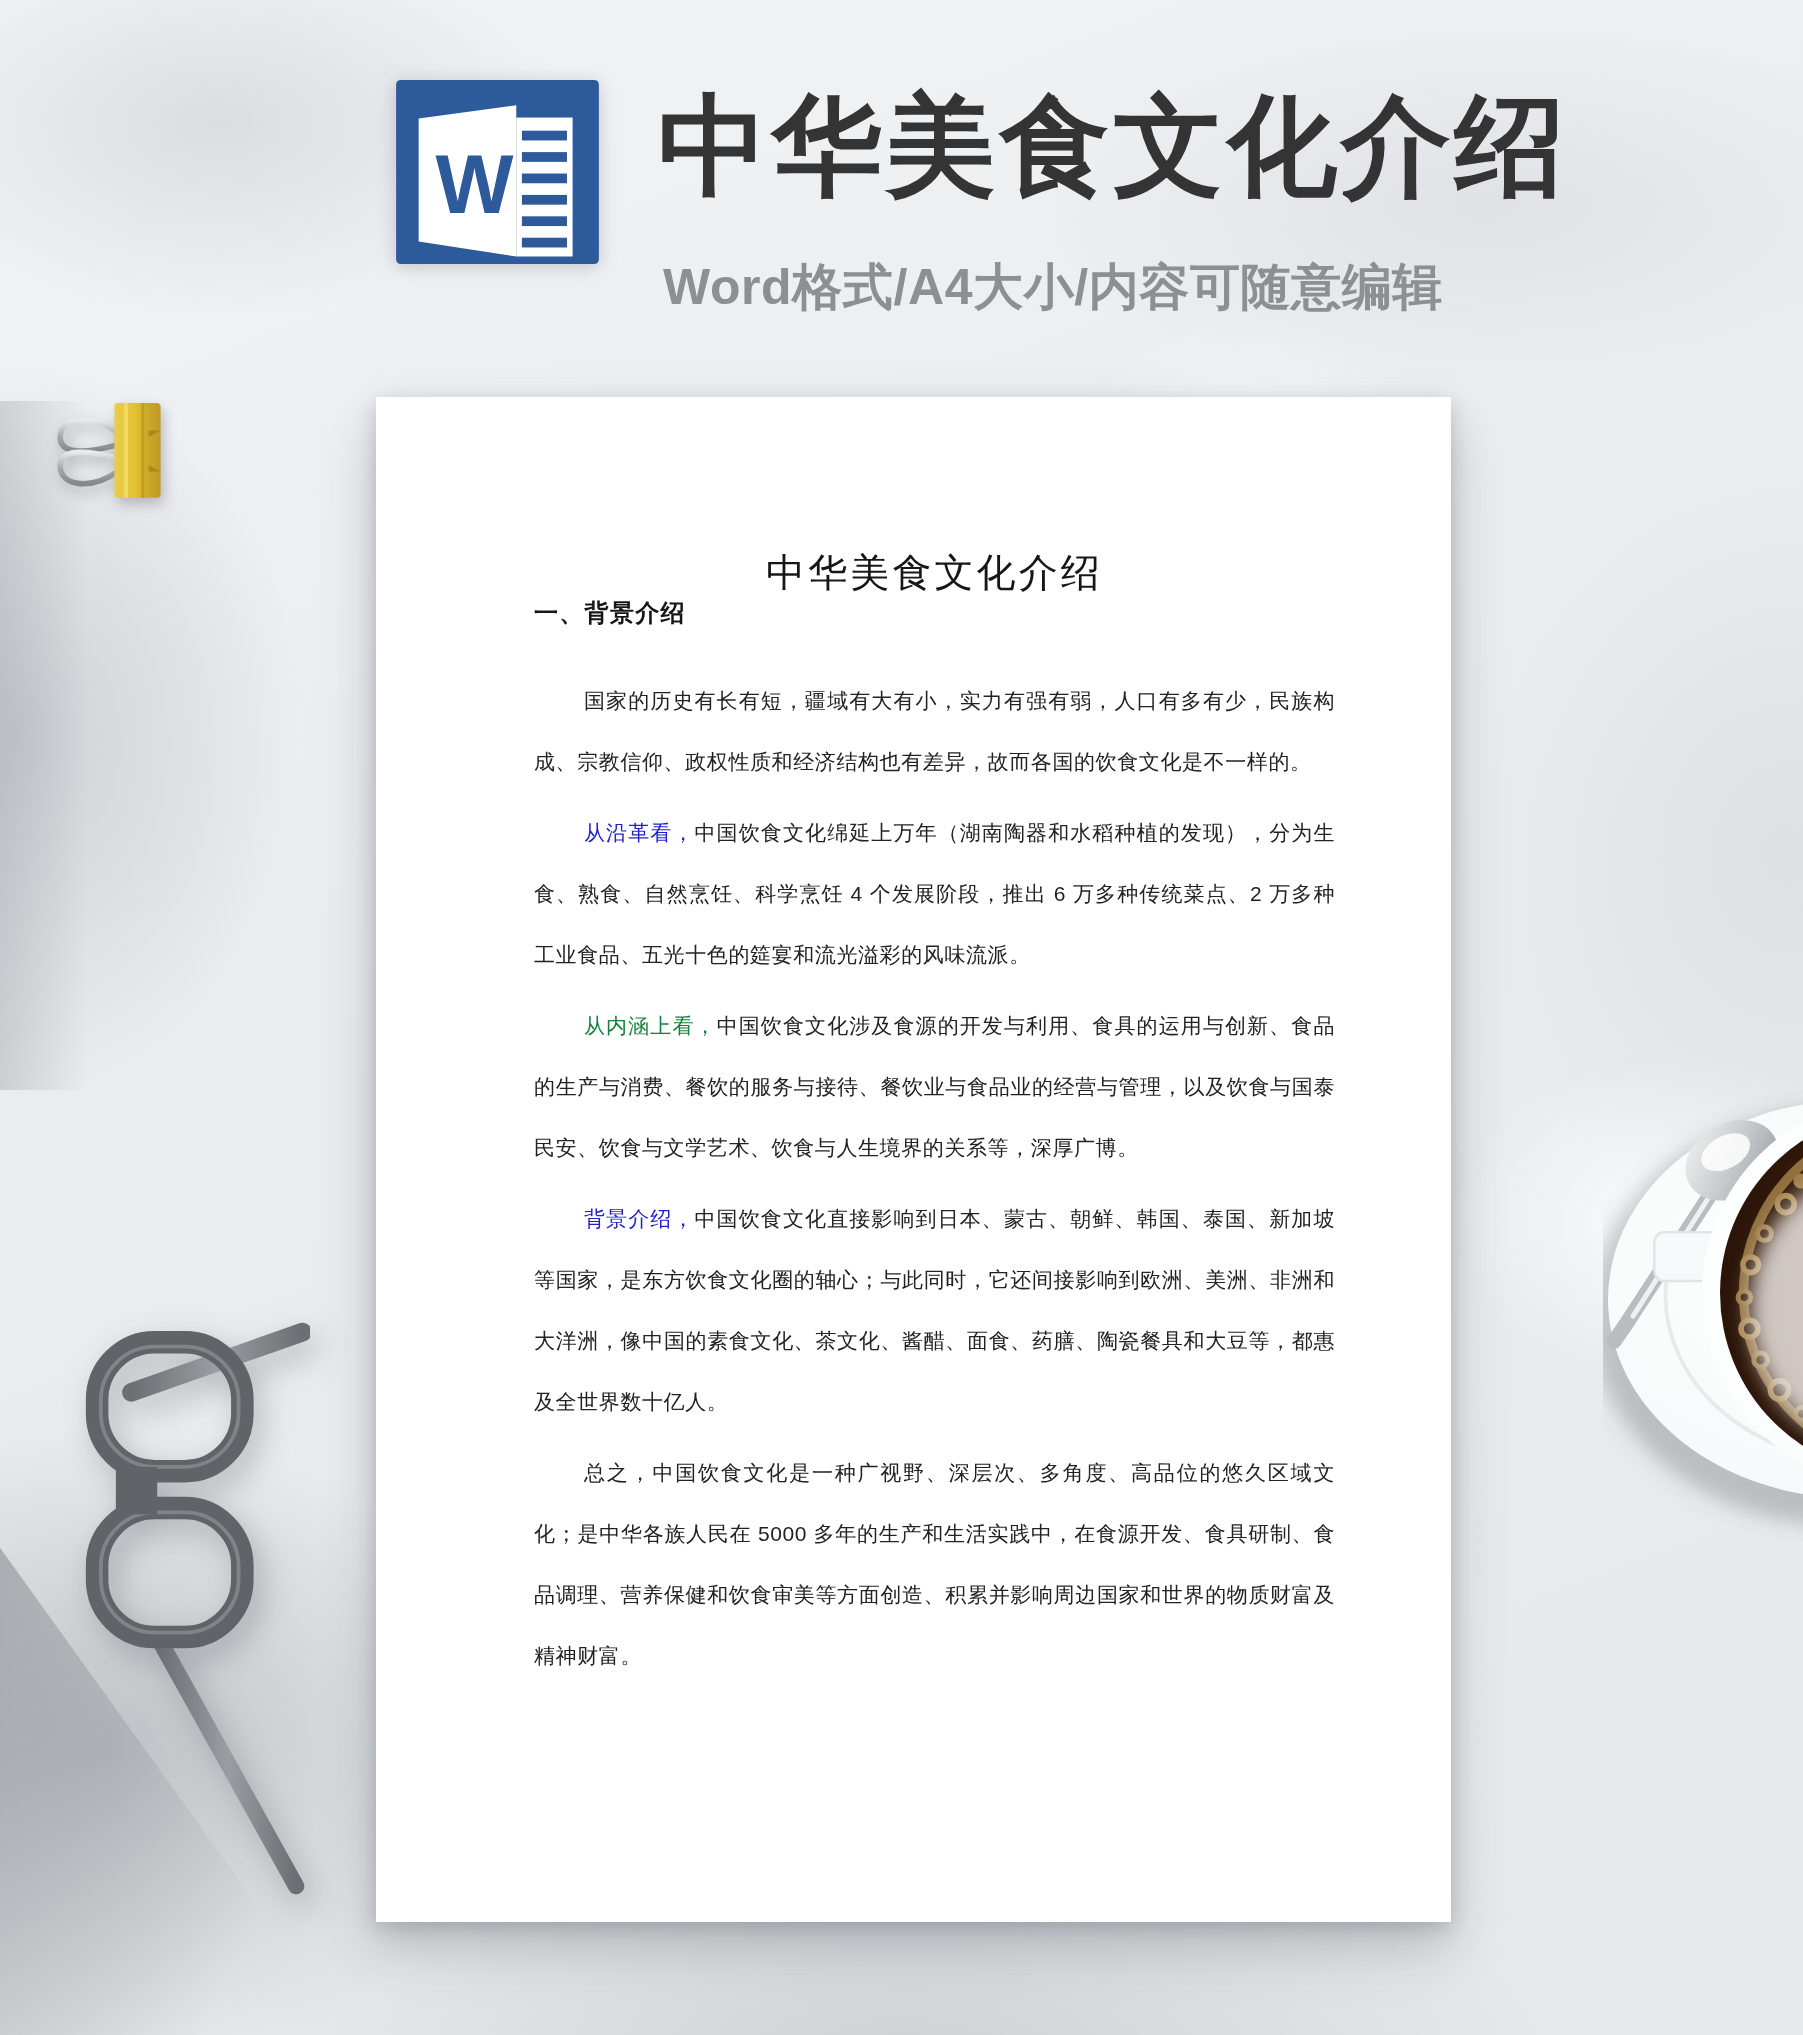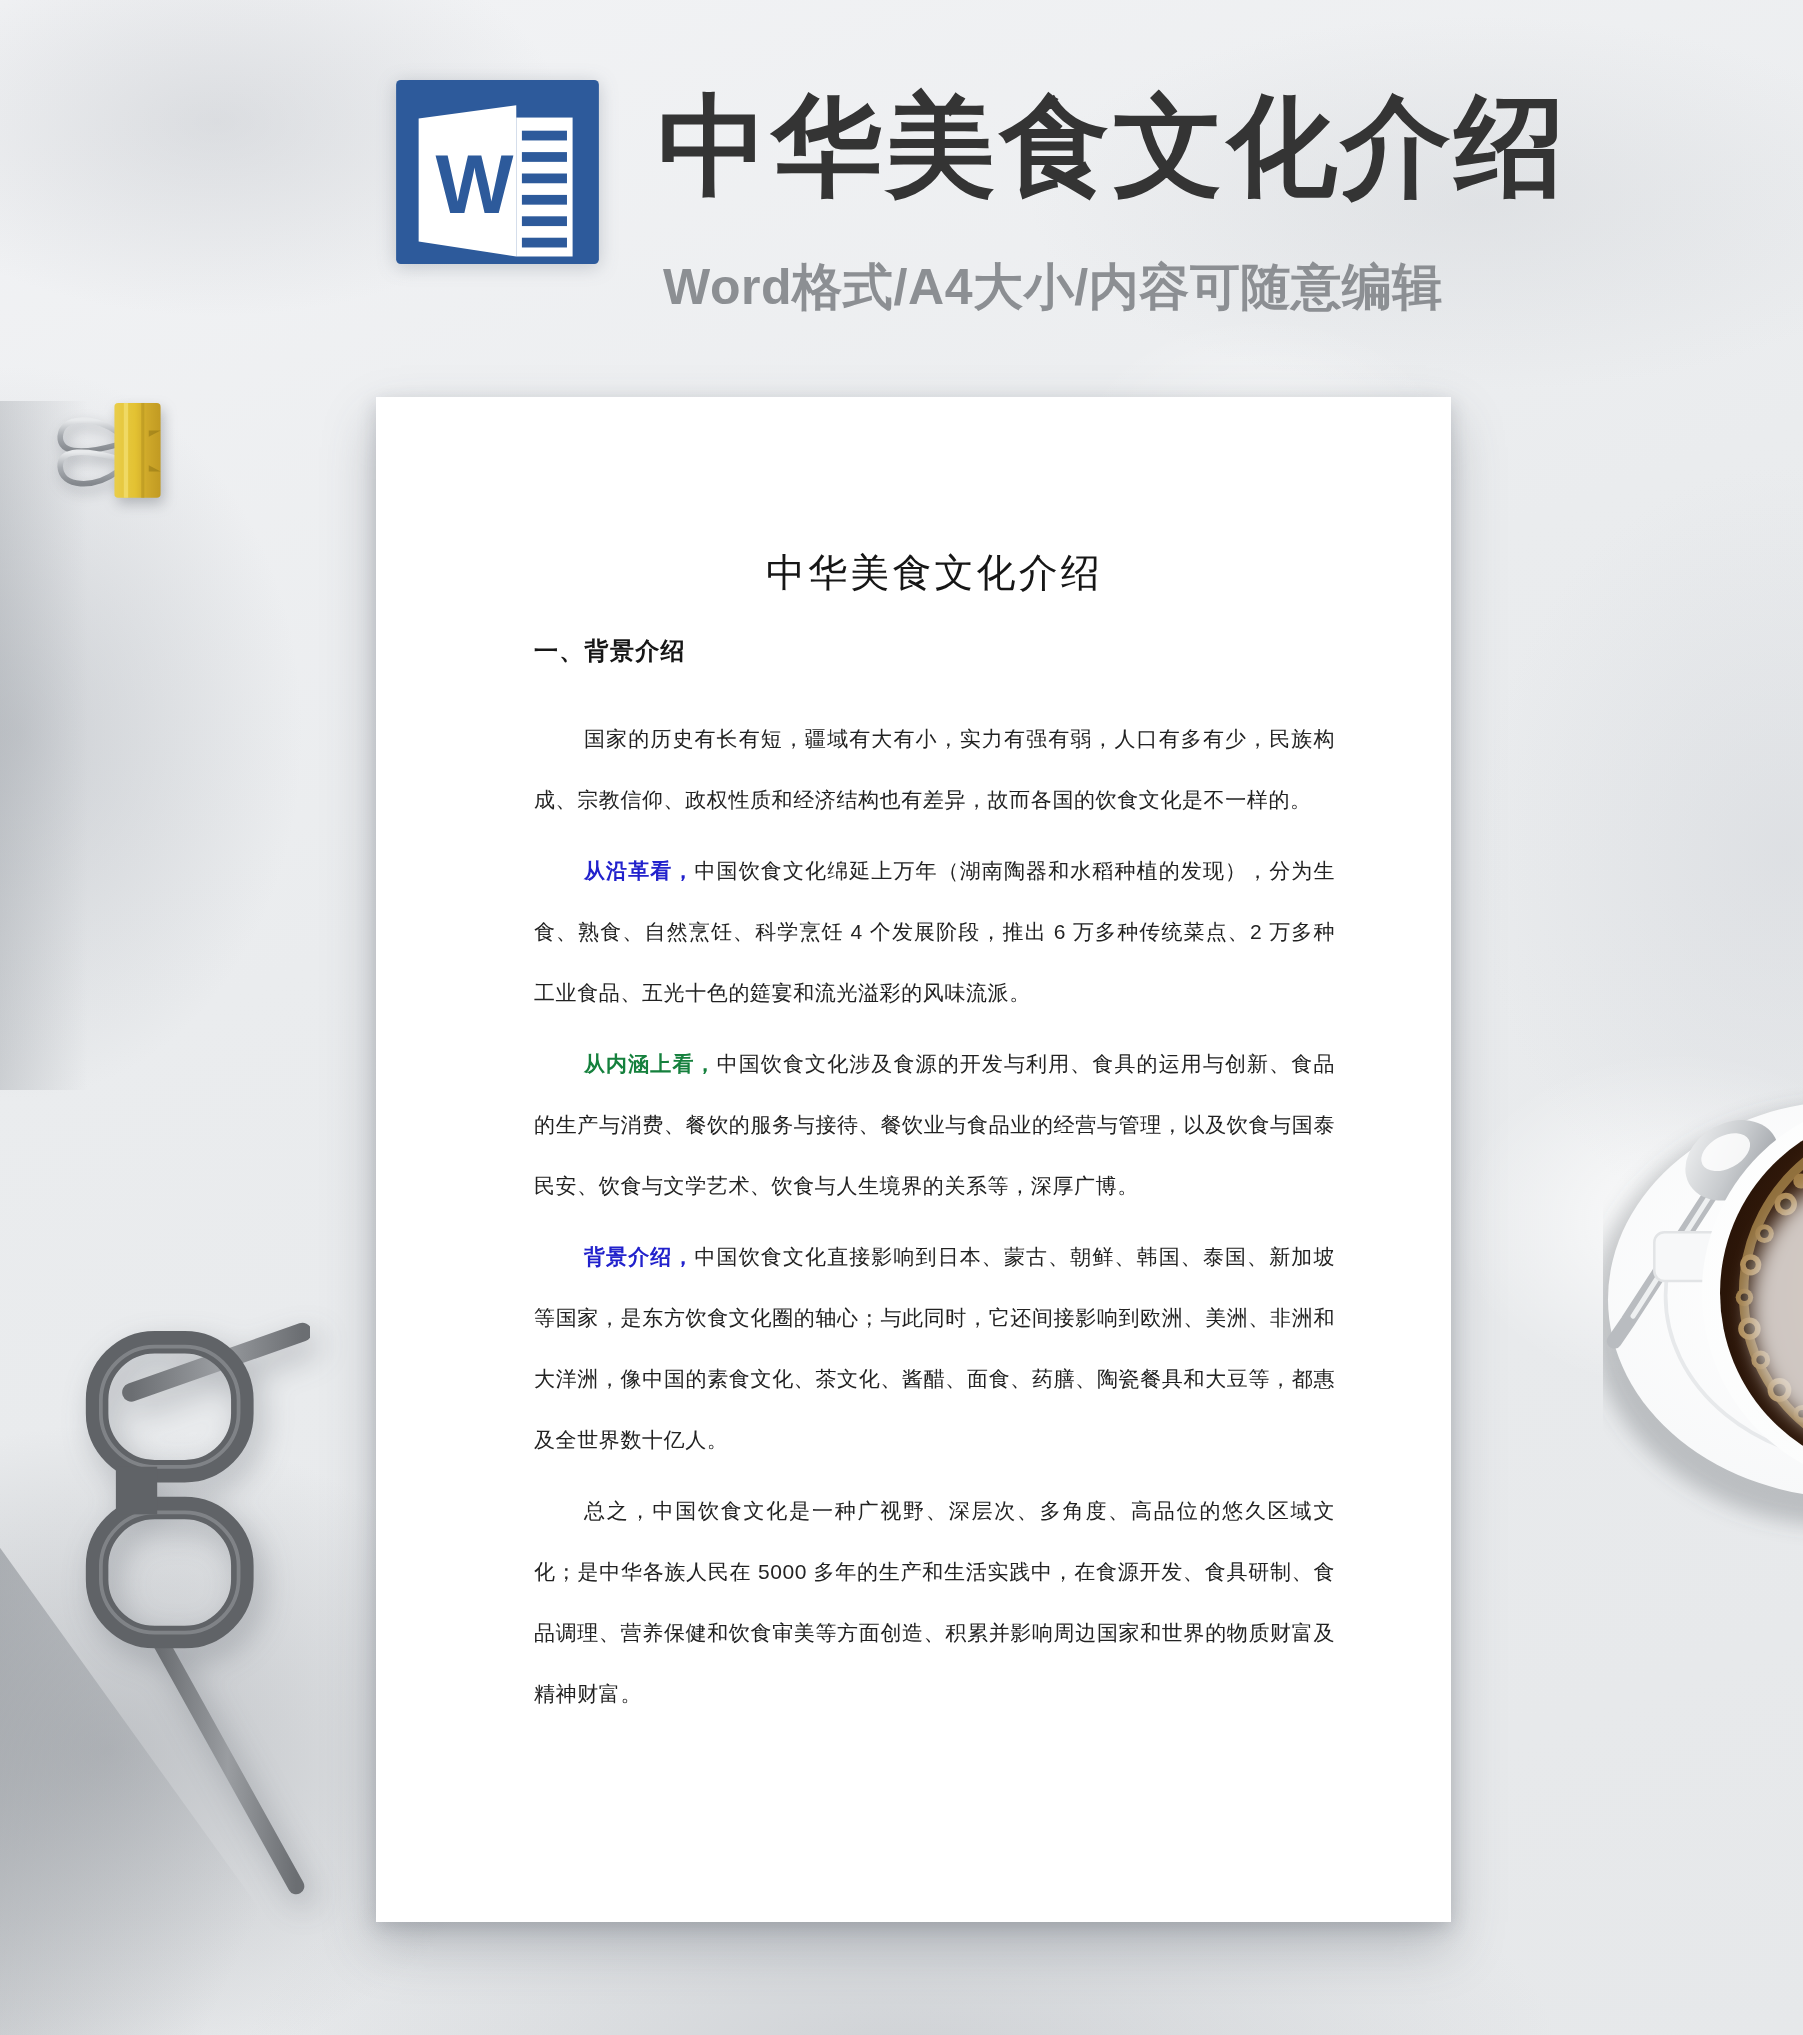--- a/index.html
+++ b/index.html
@@ -47,30 +47,30 @@
     padding:151px 116px 0 158px;
     box-shadow:0 6.3px 17.5px rgba(70,75,85,0.22), 0 25px 50px rgba(70,75,85,0.28);
     color:#222;
   }
   .doc-title{
     height:50px;line-height:50px;text-align:center;
     font-family:"Liberation Serif","DejaVu Serif",serif;
     font-size:39px;letter-spacing:3.1px;color:#161616;
   }
   .doc-heading{
-    margin-top:38px;height:30px;line-height:30px;
+    height:30px;line-height:30px;
     font-size:24px;font-weight:bold;color:#161616;letter-spacing:1.3px;
   }
   .para{
     margin:10px 0 0 0;font-size:21px;line-height:61px;color:#222;
     text-indent:50px;text-align:justify;text-justify:inter-ideograph;
     letter-spacing:0.6px;
   }
   .para.first{margin-top:42px;}
-  .lead{font-weight:bold;}
+  .lead{font-weight:normal;}
   
   .clip{position:absolute;left:50px;top:398px;width:122px;height:106px;
     filter:drop-shadow(3.8px 6.3px 6.3px rgba(80,85,95,0.35));}
   .glasses{position:absolute;left:72px;top:1309px;width:238px;height:601px;
     filter:drop-shadow(8.8px 12.5px 15px rgba(60,65,75,0.30));}
   .coffee{position:absolute;left:1603px;top:1058px;width:388px;height:495px;}
 </style>
 </head>
 <body>
 

